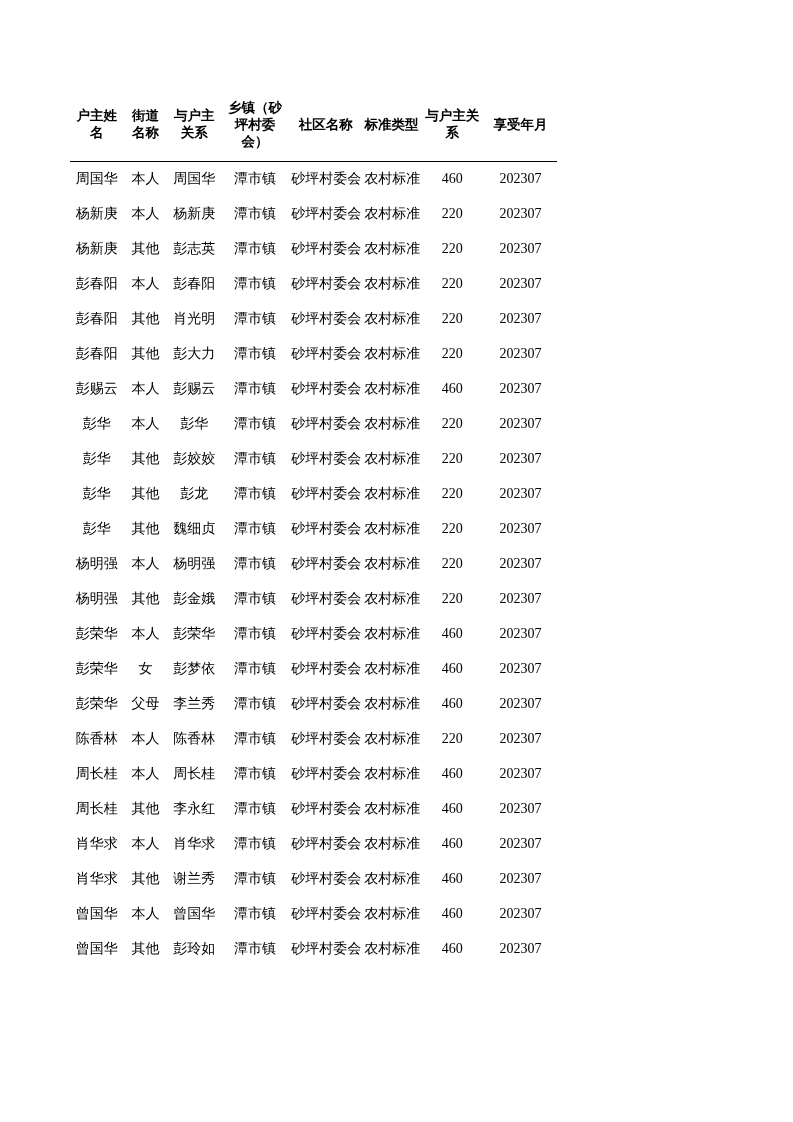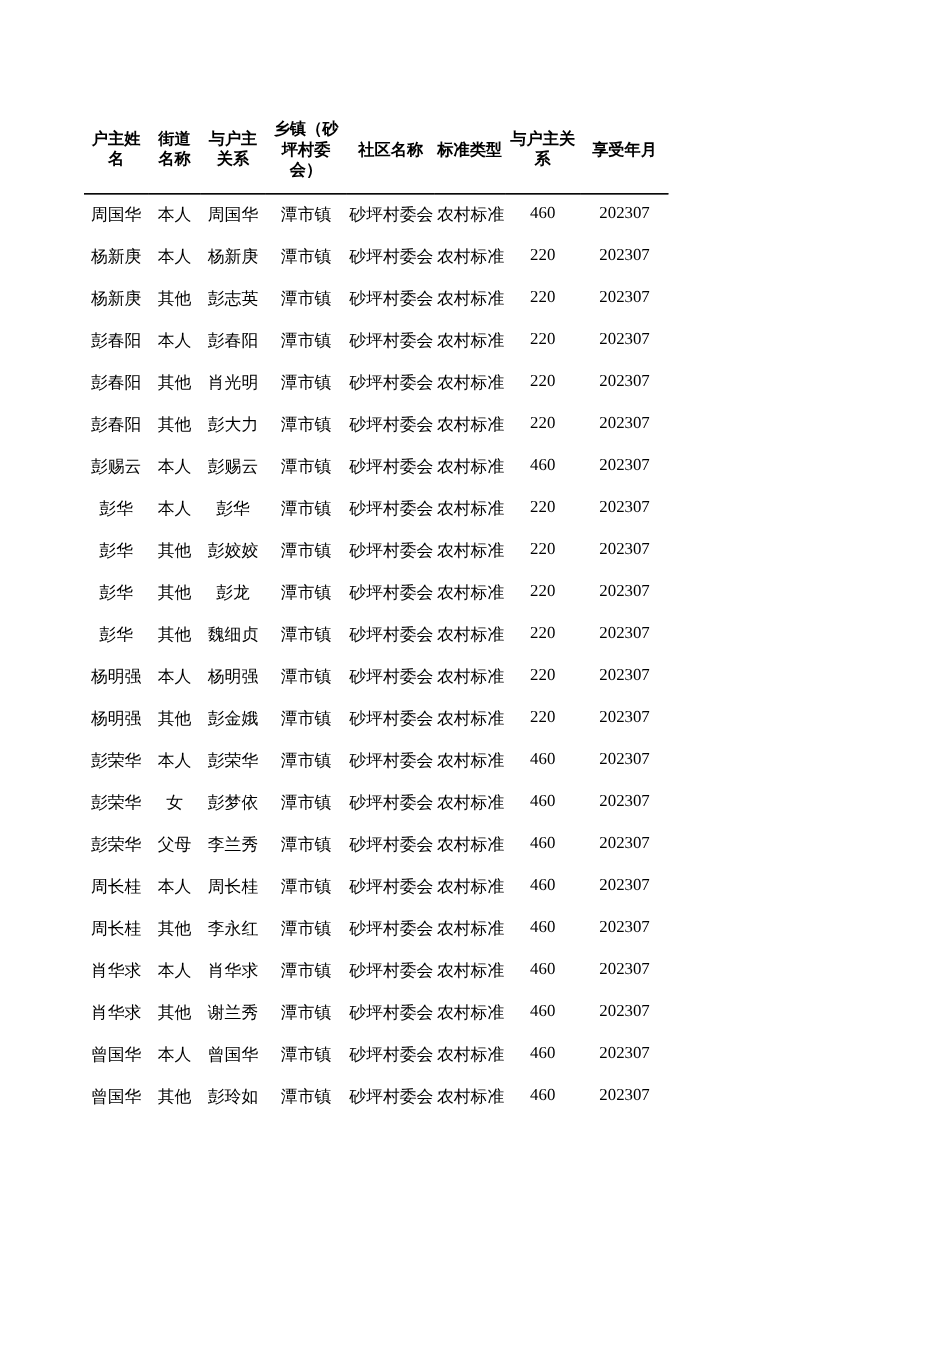--- a/index.html
+++ b/index.html
@@ -234,20 +234,30 @@
         <td>彭荣华</td>
         <td>父母</td>
         <td>李兰秀</td>
         <td>潭市镇</td>
         <td>砂坪村委会</td>
         <td>农村标准</td>
         <td>460</td>
         <td>202307</td>
       </tr>
       <tr>
+        <td>陈香林</td>
+        <td>本人</td>
+        <td>陈香林</td>
+        <td>潭市镇</td>
+        <td>砂坪村委会</td>
+        <td>农村标准</td>
+        <td>220</td>
+        <td>202307</td>
+      </tr>
+      <tr>
         <td>周长桂</td>
         <td>本人</td>
         <td>周长桂</td>
         <td>潭市镇</td>
         <td>砂坪村委会</td>
         <td>农村标准</td>
         <td>460</td>
         <td>202307</td>
       </tr>
       <tr>

